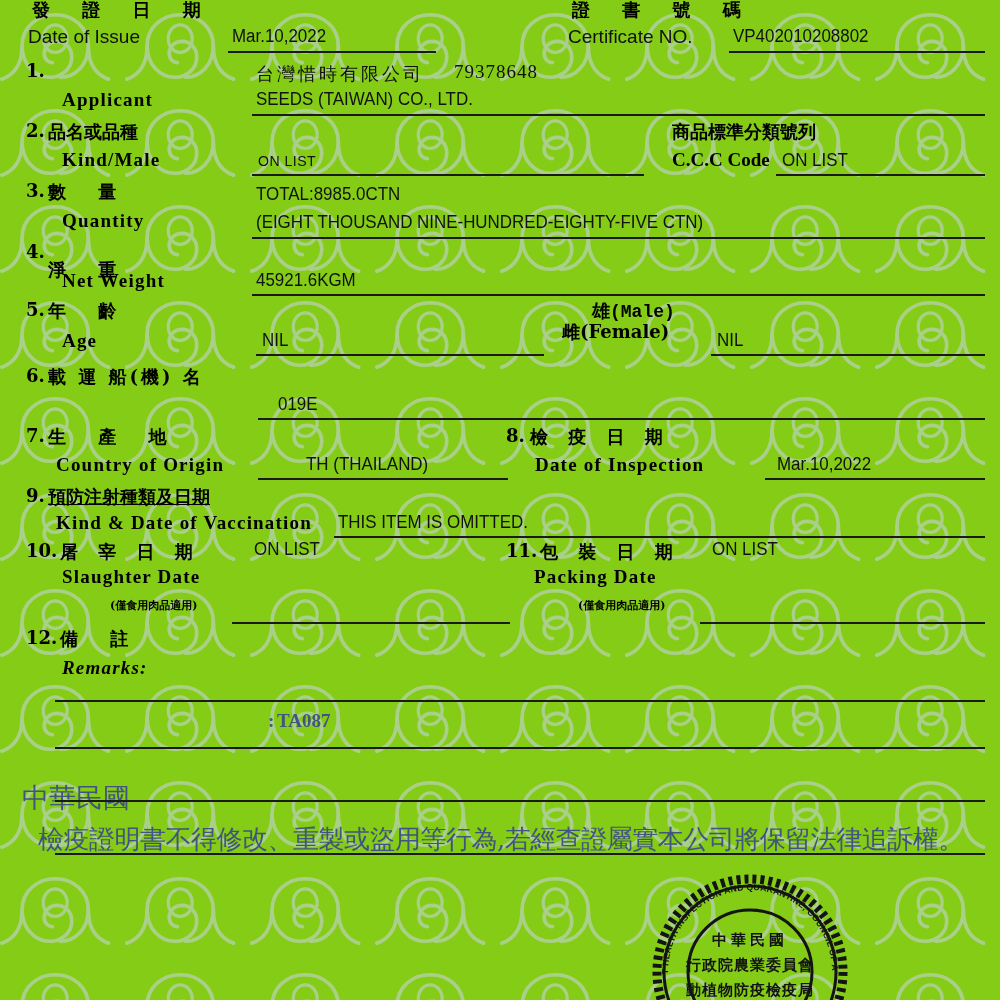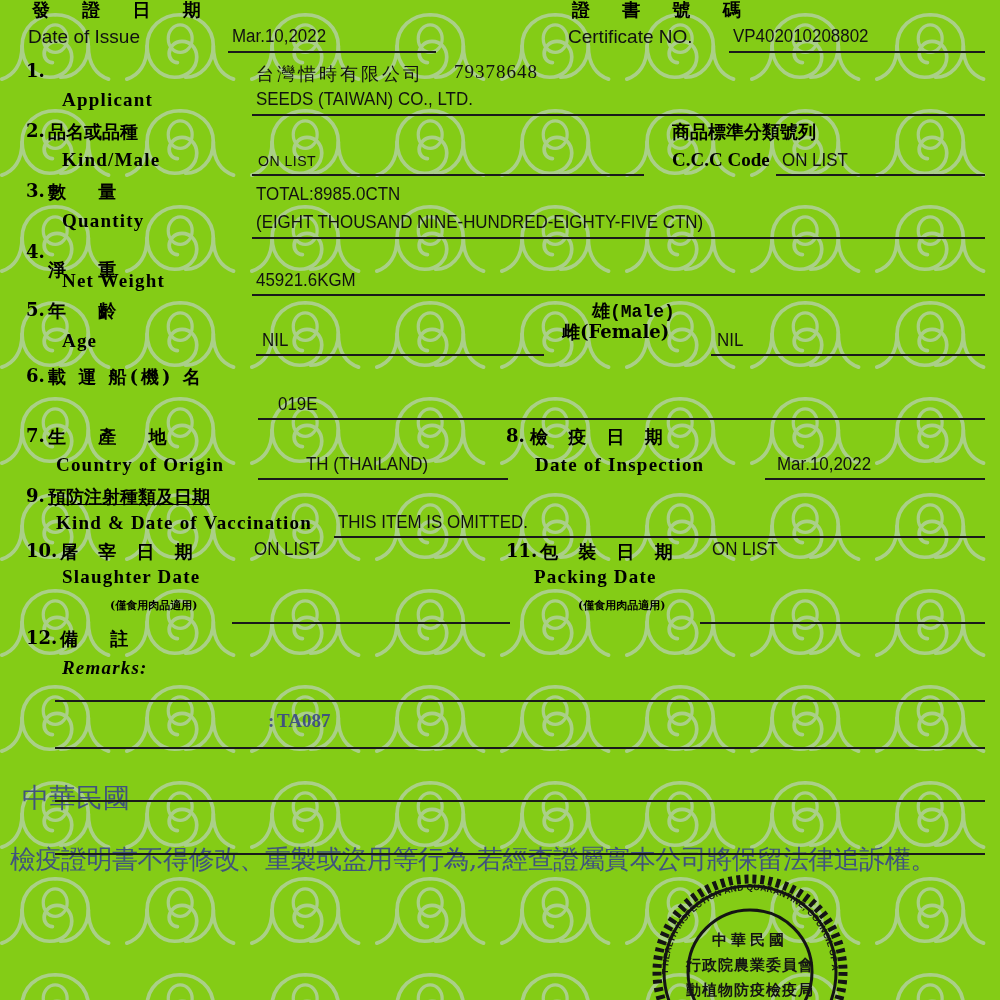--- a/index.html
+++ b/index.html
@@ -258,21 +258,21 @@
     <div class="rule" style="left:55px; top:700px; width:930px;"></div>
 
     <div class="blue-txt blue-code" style="left:268px; top:710px;">:</div>
     <div class="blue-txt blue-code" style="left:277px; top:710px;">TA087</div>
 
     <div class="rule" style="left:55px; top:747px; width:930px;"></div>
 
     <div class="blue-txt blue-big" style="left:22px; top:780px;">中華民國</div>
     <div class="rule" style="left:55px; top:800px; width:930px;"></div>
 
-    <div class="blue-txt blue-last" style="left:10px; top:822px;margin-top:20px;">檢疫證明書不得修改、重製或盜用等行為,若經查證屬實本公司將保留法律追訴權。</div>
+    <div class="blue-txt blue-last" style="left:38px; top:822px;">檢疫證明書不得修改、重製或盜用等行為,若經查證屬實本公司將保留法律追訴權。</div>
 
     <div class="rule" style="left:55px; top:853px; width:595px;"></div>
     <div class="rule" style="left:650px; top:853px; width:335px;"></div>
 
   </div>
 
   <svg id="seal" viewBox="0 0 200 200" xmlns="http://www.w3.org/2000/svg">
     <defs>
       <path id="arcTop" d="M 100,100 m -82,0 a 82,82 0 1,1 164,0" fill="none"></path>
       <path id="arcBottom" d="M 100,100 m -70,0 a 70,70 0 0,0 140,0" fill="none"></path>

